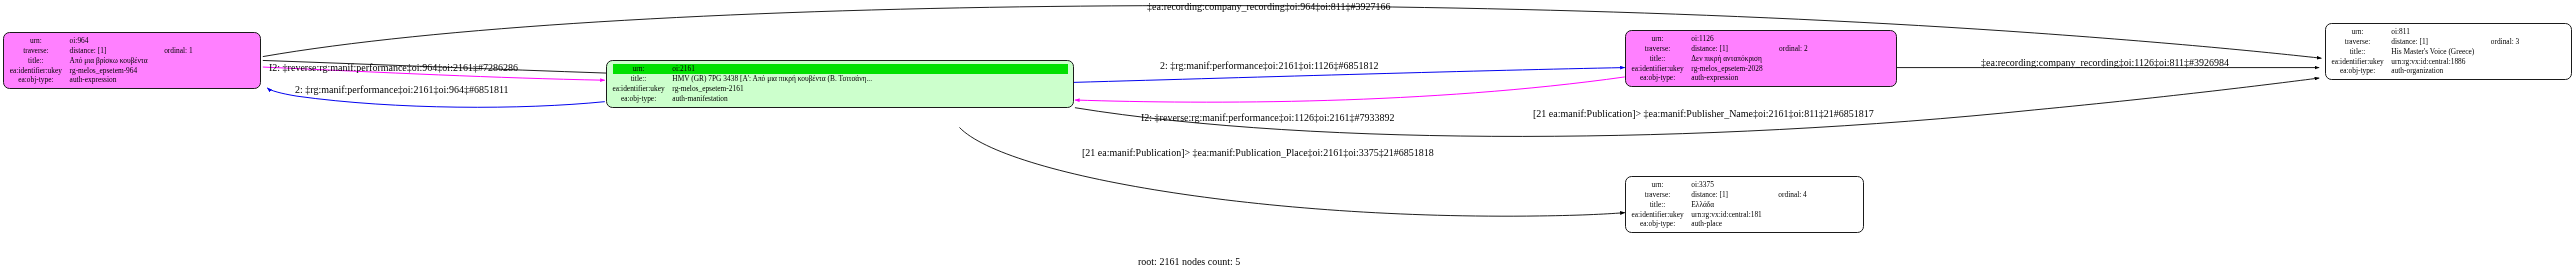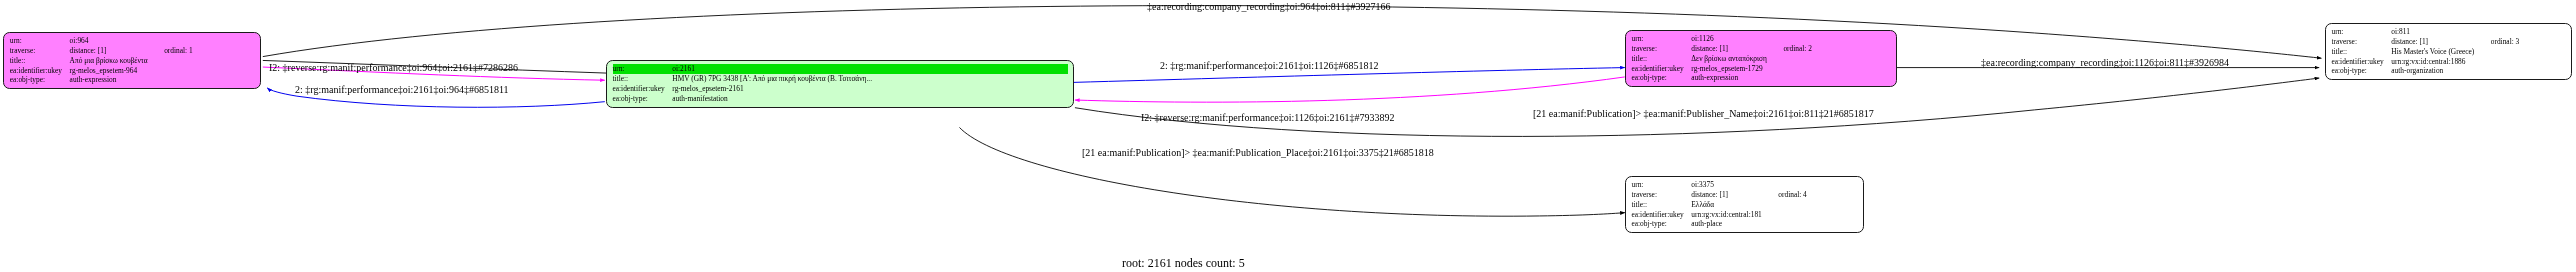--- a/index.html
+++ b/index.html
@@ -42,38 +42,39 @@
   .node table {
     border-collapse: collapse;
     font-size: 7.4px;
     line-height: 1.32;
   }
   .node td {
     padding: 0 2.2px 0 0;
     vertical-align: top;
     white-space: nowrap;
   }
-  .node td.key { padding-right: 7.7px; }
+  .node td.key { padding-right: 7.7px; text-align: center; }
   .node tr.highlight td {
     background: #00e000;
   }
   .node td.val-ordinal { padding-left: 14.3px; }
 
   .edge-label {
     position: absolute;
     font-size: 10px;
     white-space: nowrap;
     z-index: 4;
     color: #000000;
   }
   .caption {
     position: absolute;
-    font-size: 12px;
+    font-size: 10px;
     white-space: nowrap;
     z-index: 4;
+    margin-left: 16px;
   }
 </style>
 </head>
 <body>
 
 <div id="graph-canvas">
 
   <svg id="edge-layer" viewBox="0 0 4685 495" preserveAspectRatio="none">
     <defs>
       <marker id="ah-black" markerWidth="9" markerHeight="7" refX="8.5" refY="3.5" orient="auto" markerUnits="userSpaceOnUse">
@@ -169,26 +170,26 @@
         <td class="val">oi:1126</td>
         <td class="val-ordinal"></td>
       </tr>
       <tr>
         <td class="key">traverse:</td>
         <td class="val">distance: [1]</td>
         <td class="val-ordinal">ordinal: 2</td>
       </tr>
       <tr>
         <td class="key">title::</td>
-        <td class="val">Δεν βρίσκω ανταπόκριση</td>
-        <td class="val-ordinal"></td>
-      </tr>
-      <tr>
-        <td class="key">ea:identifier:ukey</td>
-        <td class="val">rg-melos_epsetem-1729</td>
+        <td class="val">Δεν πικρή ανταπόκριση</td>
+        <td class="val-ordinal"></td>
+      </tr>
+      <tr>
+        <td class="key">ea:identifier:ukey</td>
+        <td class="val">rg-melos_epsetem-2028</td>
         <td class="val-ordinal"></td>
       </tr>
       <tr>
         <td class="key">ea:obj-type:</td>
         <td class="val">auth-expression</td>
         <td class="val-ordinal"></td>
       </tr>
     </tbody>
       </table>
   </div>

